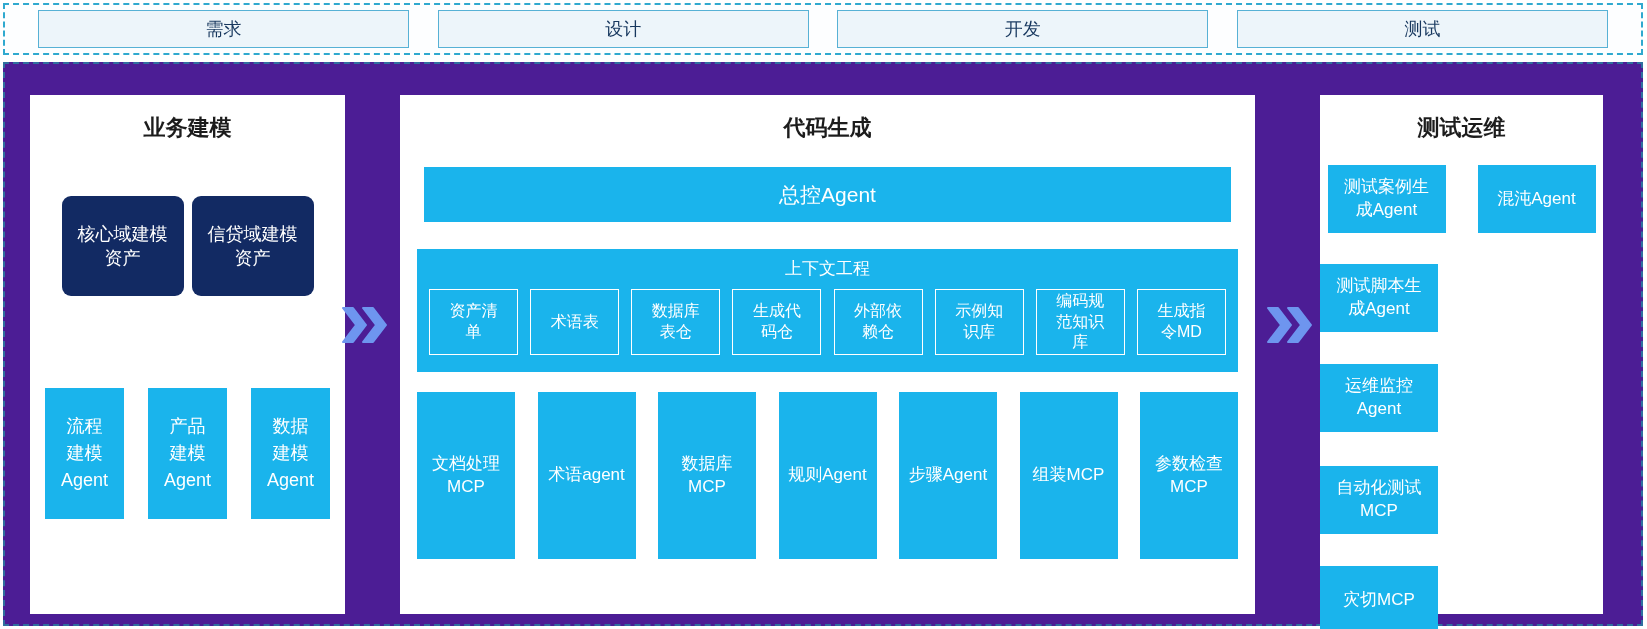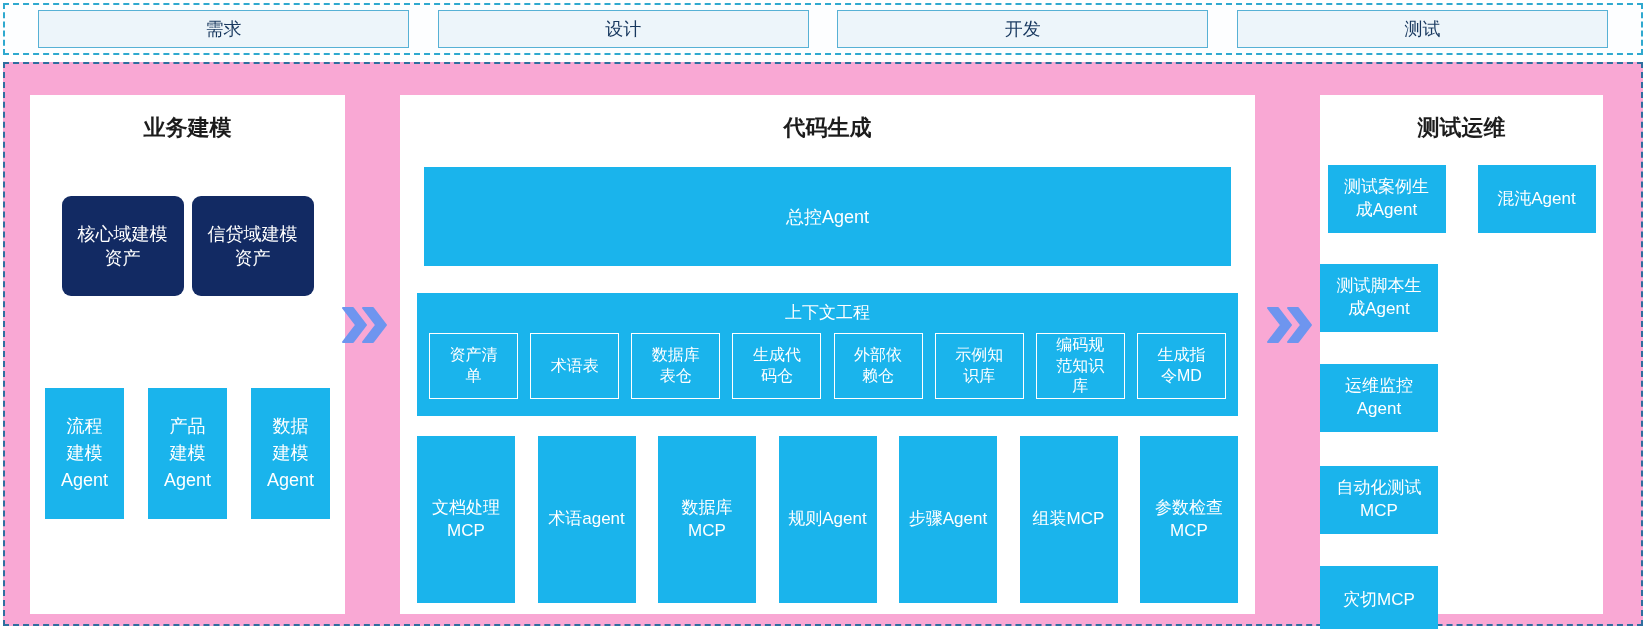--- a/index.html
+++ b/index.html
@@ -14,21 +14,21 @@
     padding:0 33px;
   }
   .phase-box{
     width:371px; height:38px; border:1px solid #57b1d5; background:#edf5fa;
     color:#17375e; font-size:18px; display:flex; align-items:center; justify-content:center;
   }
 
   
   .main{
     position:absolute; left:3px; top:62px; width:1640px; height:564px;
-    border:2px dashed #2f6f9f; background:#f9a8d4;
+    border:2px dashed #2f6f9f; background:#4c1d95;
   }
   .panel{ position:absolute; background:#ffffff; }
   .panel-title{ font-size:22px; font-weight:bold; color:#1c1c1c; text-align:center; padding-top:18px; }
 
   .panel-left  { left:25px;   top:31px; width:315px; height:519px; }
   .panel-mid   { left:395px;  top:31px; width:855px; height:519px; }
   .panel-right { left:1315px; top:31px; width:283px; height:519px; }
 
   .cyan { background:#1ab4ec; color:#ffffff; }
   .navy { background:#122a63; color:#ffffff; }
@@ -43,22 +43,22 @@
   }
   .bm-agent-row{ display:flex; justify-content:center; gap:24px; margin-top:92px; }
   .bm-agent-box{
     width:79px; height:131px;
     display:flex; align-items:center; justify-content:center; text-align:center;
     font-size:18px; line-height:1.5;
   }
 
   
   .master-bar{
-    margin:24px 24px 0; height:99px;
-    display:flex; align-items:center; justify-content:center; font-size:18px;
+    margin:24px 24px 0; height:55px;
+    display:flex; align-items:center; justify-content:center; font-size:21px;
   }
   .context-block{ margin:27px 17px 0; height:123px; }
   .context-title{ text-align:center; padding-top:8px; font-size:17px; color:#fff; }
   .context-row{ display:flex; justify-content:space-between; padding:9px 12px 0; }
   .context-box{
     width:89px; height:66px; border:1px solid #ffffff;
     display:flex; align-items:center; justify-content:center; text-align:center;
     font-size:16px; line-height:1.3;
   }
   .tool-row{ margin:20px 17px 0; display:flex; justify-content:space-between; }

